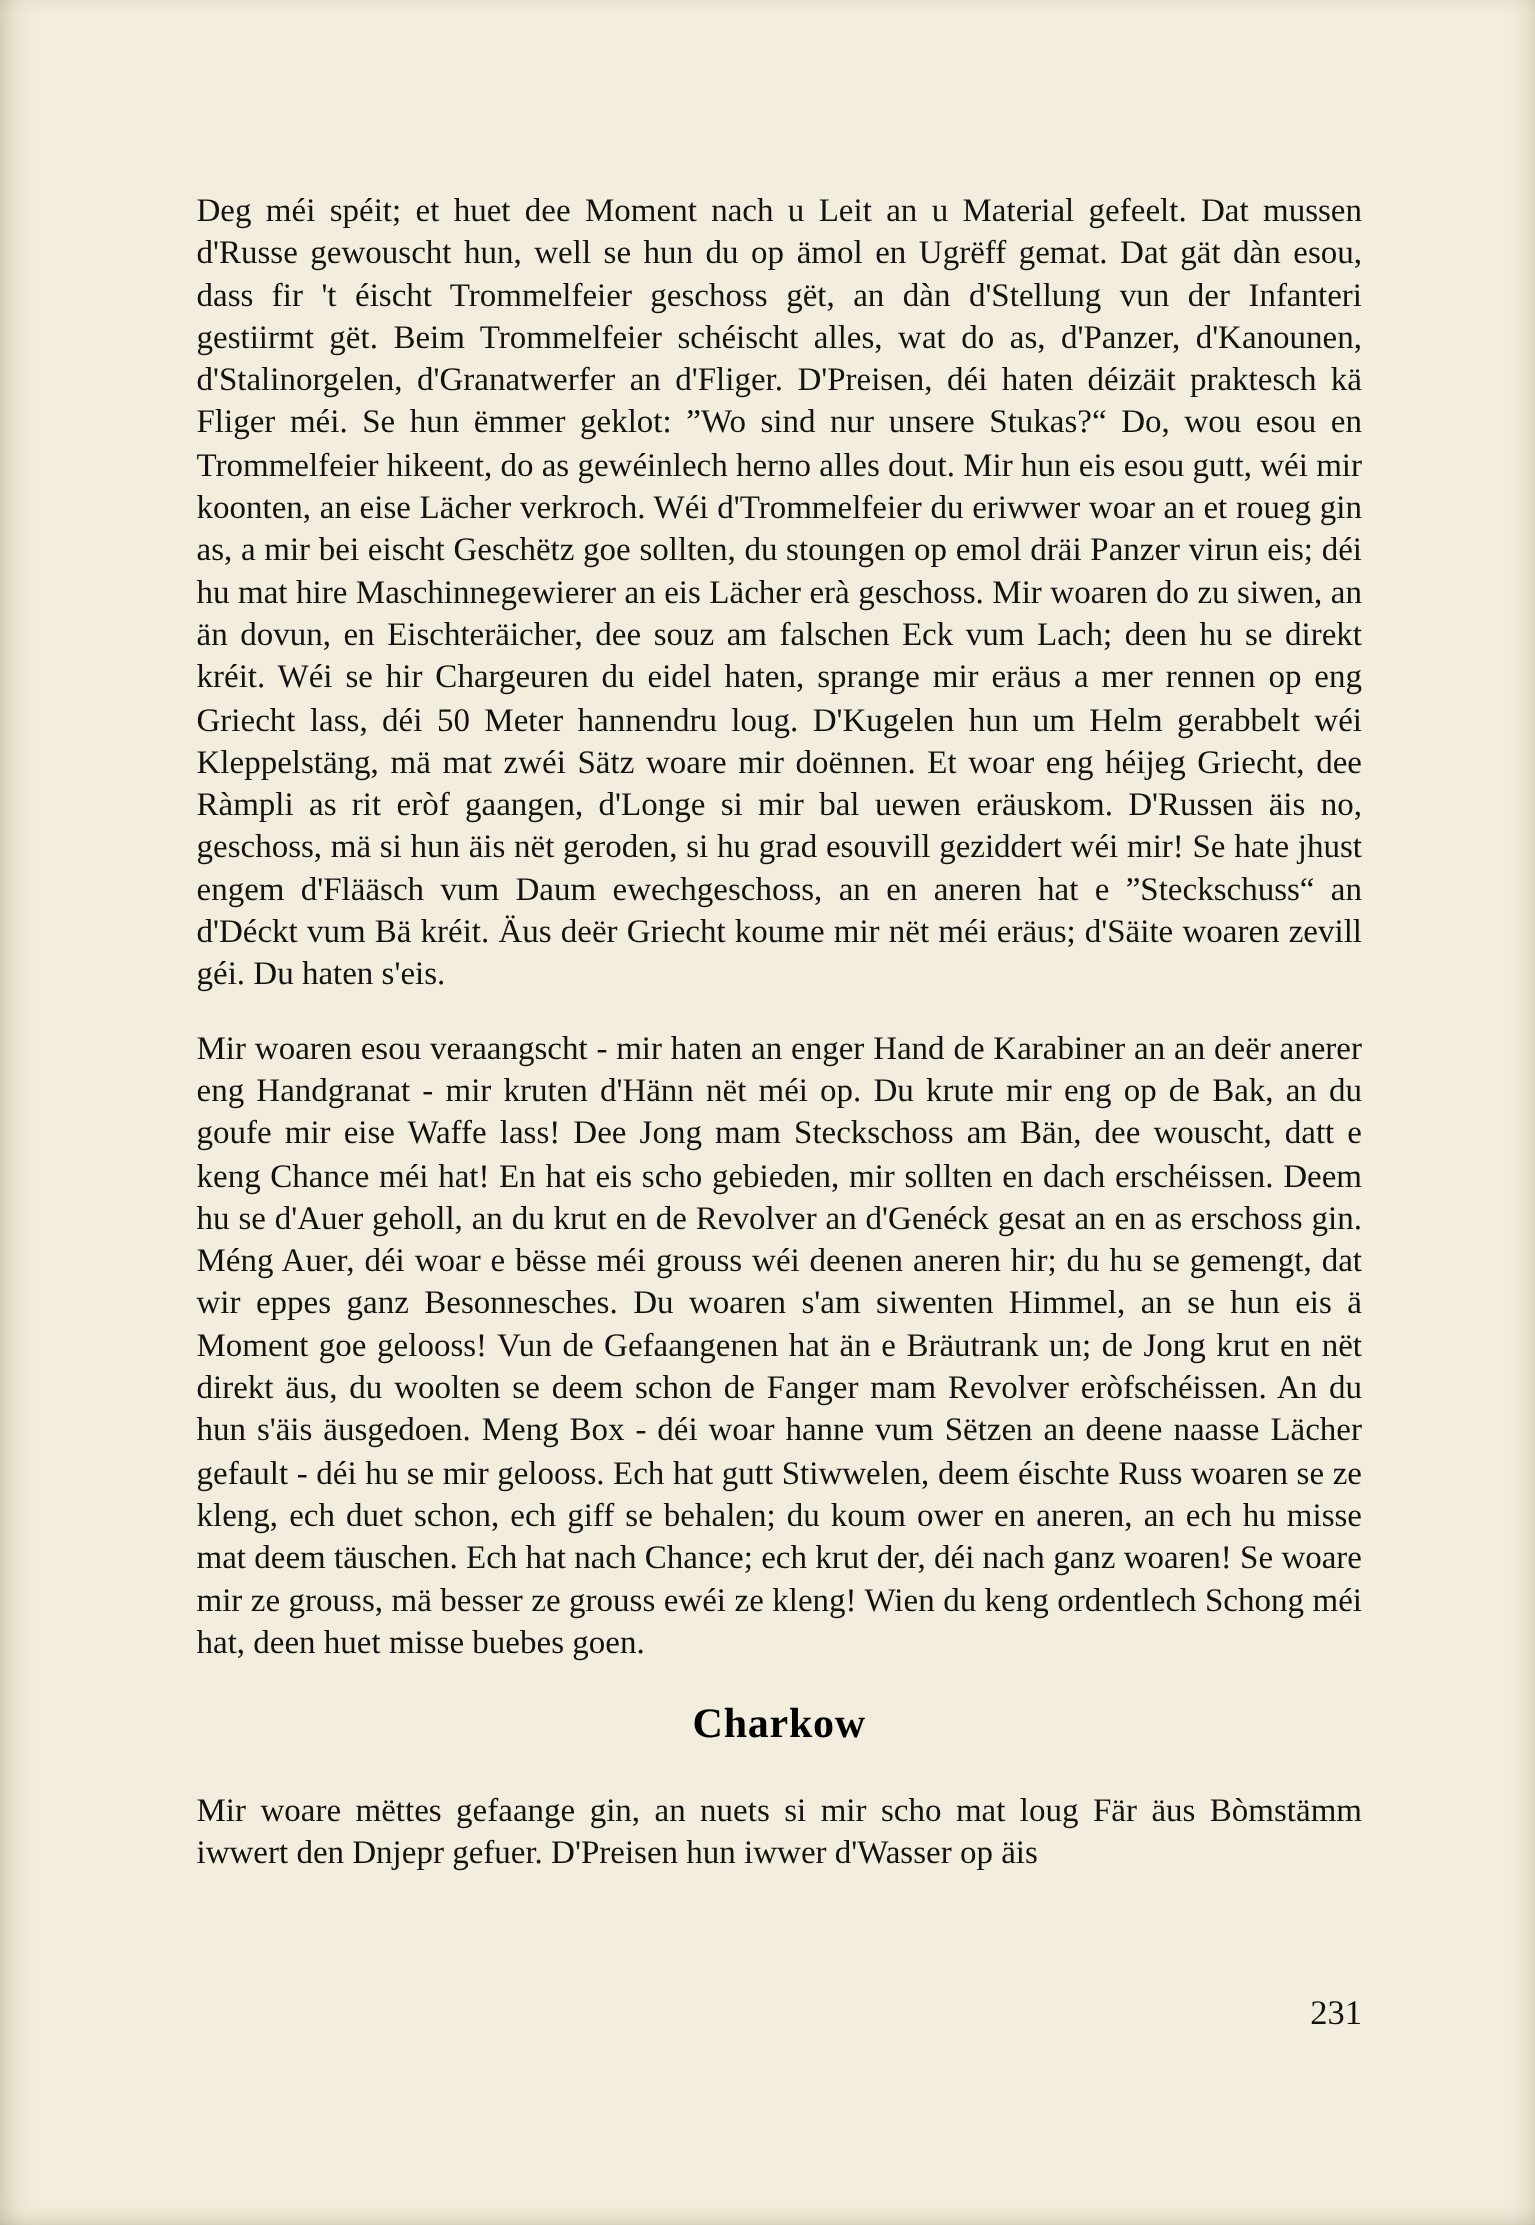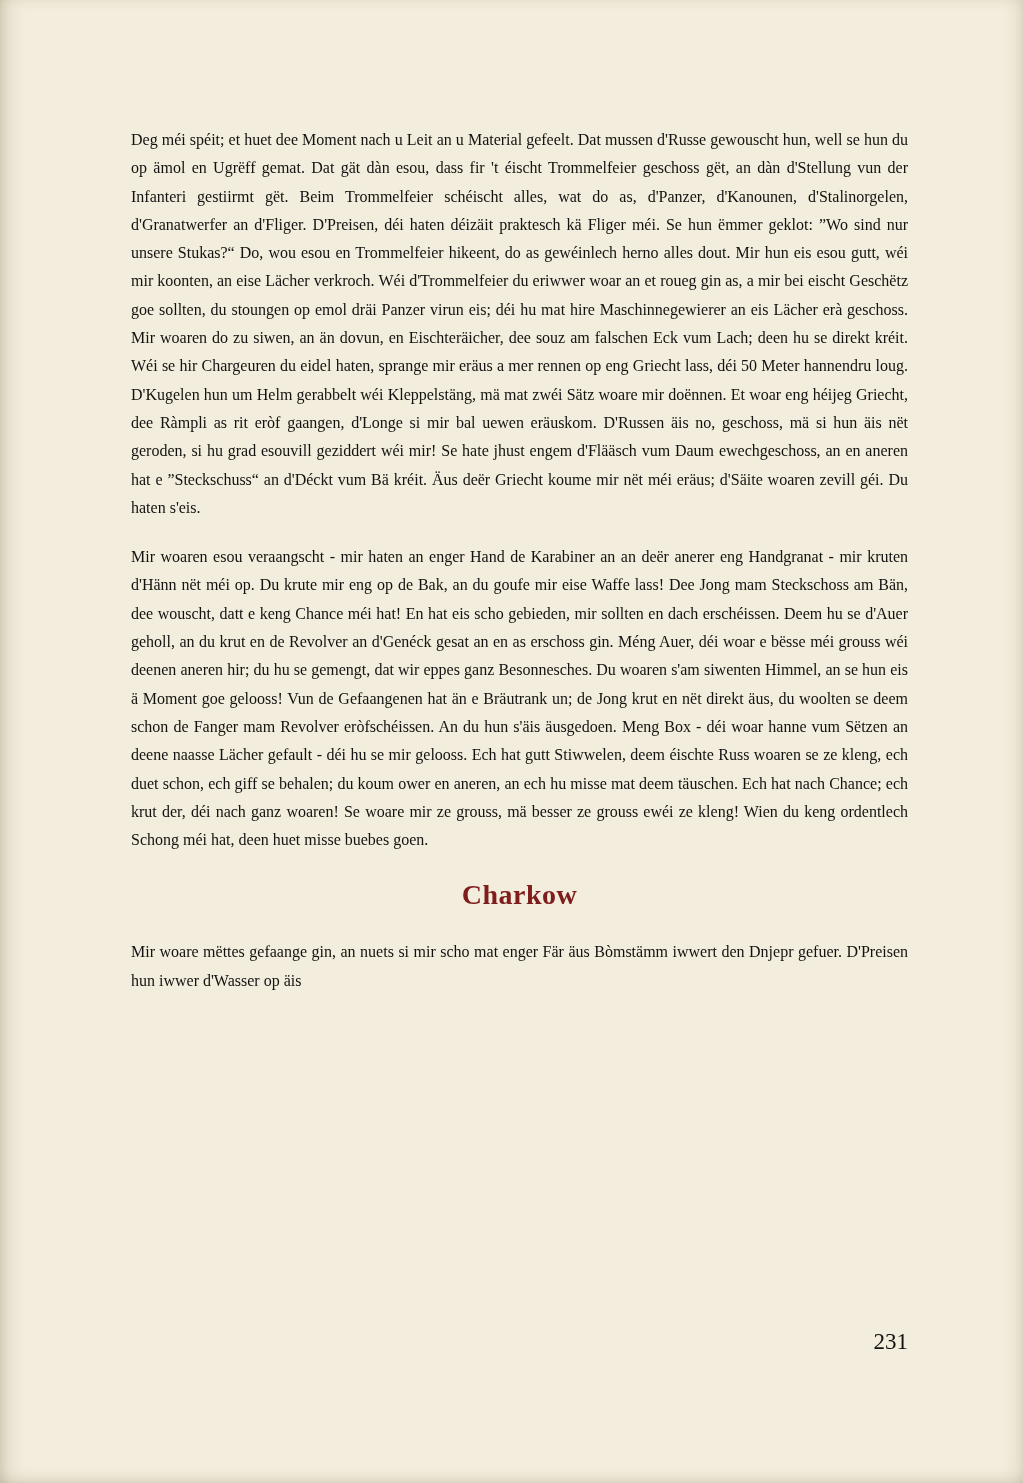--- a/index.html
+++ b/index.html
@@ -24,50 +24,50 @@
     color: #131210;
   }
   .text-block {
     position: absolute;
     left: 131px;
     top: 126px;
     width: 777px;
   }
   .para {
     margin: 0 0 21px 0;
-    font-size: 16px;
+    font-size: 22px;
     line-height: 28.3px;
     text-align: justify;
     color: #131210;
   }
   .para:last-child {
     margin-bottom: 0;
   }
   .chapter-heading {
     margin: 25px 0 27px 0;
     text-align: center;
     font-size: 28px;
     font-weight: bold;
     letter-spacing: 0.5px;
-    color: #7f1d1d;
+    color: #000000;
   }
   .page-number {
     position: absolute;
     top: 1329px;
     left: 131px;
     width: 777px;
     text-align: right;
     font-size: 23px;
     color: #131210;
   }
 </style>
 </head>
 <body>
 
 <div class="page">
   <div class="text-block">
     <p class="para">Deg méi spéit; et huet dee Moment nach u Leit an u Material gefeelt. Dat mussen d'Russe gewouscht hun, well se hun du op ämol en Ugrëff gemat. Dat gät dàn esou, dass fir 't éischt Trommelfeier geschoss gët, an dàn d'Stellung vun der Infanteri gestiirmt gët. Beim Trommelfeier schéischt alles, wat do as, d'Panzer, d'Kanounen, d'Stalinorgelen, d'Granatwerfer an d'Fliger. D'Preisen, déi haten déizäit praktesch kä Fliger méi. Se hun ëmmer geklot: ”Wo sind nur unsere Stukas?“ Do, wou esou en Trommelfeier hikeent, do as gewéinlech herno alles dout. Mir hun eis esou gutt, wéi mir koonten, an eise Lächer verkroch. Wéi d'Trommelfeier du eriwwer woar an et roueg gin as, a mir bei eischt Geschëtz goe sollten, du stoungen op emol dräi Panzer virun eis; déi hu mat hire Maschinnegewierer an eis Lächer erà geschoss. Mir woaren do zu siwen, an än dovun, en Eischteräicher, dee souz am falschen Eck vum Lach; deen hu se direkt kréit. Wéi se hir Chargeuren du eidel haten, sprange mir eräus a mer rennen op eng Griecht lass, déi 50 Meter hannendru loug. D'Kugelen hun um Helm gerabbelt wéi Kleppelstäng, mä mat zwéi Sätz woare mir doënnen. Et woar eng héijeg Griecht, dee Ràmpli as rit eròf gaangen, d'Longe si mir bal uewen eräuskom. D'Russen äis no, geschoss, mä si hun äis nët geroden, si hu grad esouvill geziddert wéi mir! Se hate jhust engem d'Flääsch vum Daum ewechgeschoss, an en aneren hat e ”Steckschuss“ an d'Déckt vum Bä kréit. Äus deër Griecht koume mir nët méi eräus; d'Säite woaren zevill géi. Du haten s'eis.</p>
     <p class="para">Mir woaren esou veraangscht - mir haten an enger Hand de Karabiner an an deër anerer eng Handgranat - mir kruten d'Hänn nët méi op. Du krute mir eng op de Bak, an du goufe mir eise Waffe lass! Dee Jong mam Steckschoss am Bän, dee wouscht, datt e keng Chance méi hat! En hat eis scho gebieden, mir sollten en dach erschéissen. Deem hu se d'Auer geholl, an du krut en de Revolver an d'Genéck gesat an en as erschoss gin. Méng Auer, déi woar e bësse méi grouss wéi deenen aneren hir; du hu se gemengt, dat wir eppes ganz Besonnesches. Du woaren s'am siwenten Himmel, an se hun eis ä Moment goe gelooss! Vun de Gefaangenen hat än e Bräutrank un; de Jong krut en nët direkt äus, du woolten se deem schon de Fanger mam Revolver eròfschéissen. An du hun s'äis äusgedoen. Meng Box - déi woar hanne vum Sëtzen an deene naasse Lächer gefault - déi hu se mir gelooss. Ech hat gutt Stiwwelen, deem éischte Russ woaren se ze kleng, ech duet schon, ech giff se behalen; du koum ower en aneren, an ech hu misse mat deem täuschen. Ech hat nach Chance; ech krut der, déi nach ganz woaren! Se woare mir ze grouss, mä besser ze grouss ewéi ze kleng! Wien du keng ordentlech Schong méi hat, deen huet misse buebes goen.</p>
     <h2 class="chapter-heading">Charkow</h2>
-    <p class="para">Mir woare mëttes gefaange gin, an nuets si mir scho mat enger Fär äus Bòmstämm iwwert den Dnjepr gefuer. D'Preisen hun iwwer d'Wasser op äis</p>
+    <p class="para">Mir woare mëttes gefaange gin, an nuets si mir scho mat loug Fär äus Bòmstämm iwwert den Dnjepr gefuer. D'Preisen hun iwwer d'Wasser op äis</p>
   </div>
   <div class="page-number">231</div>
 </div>
 
 </body></html>

